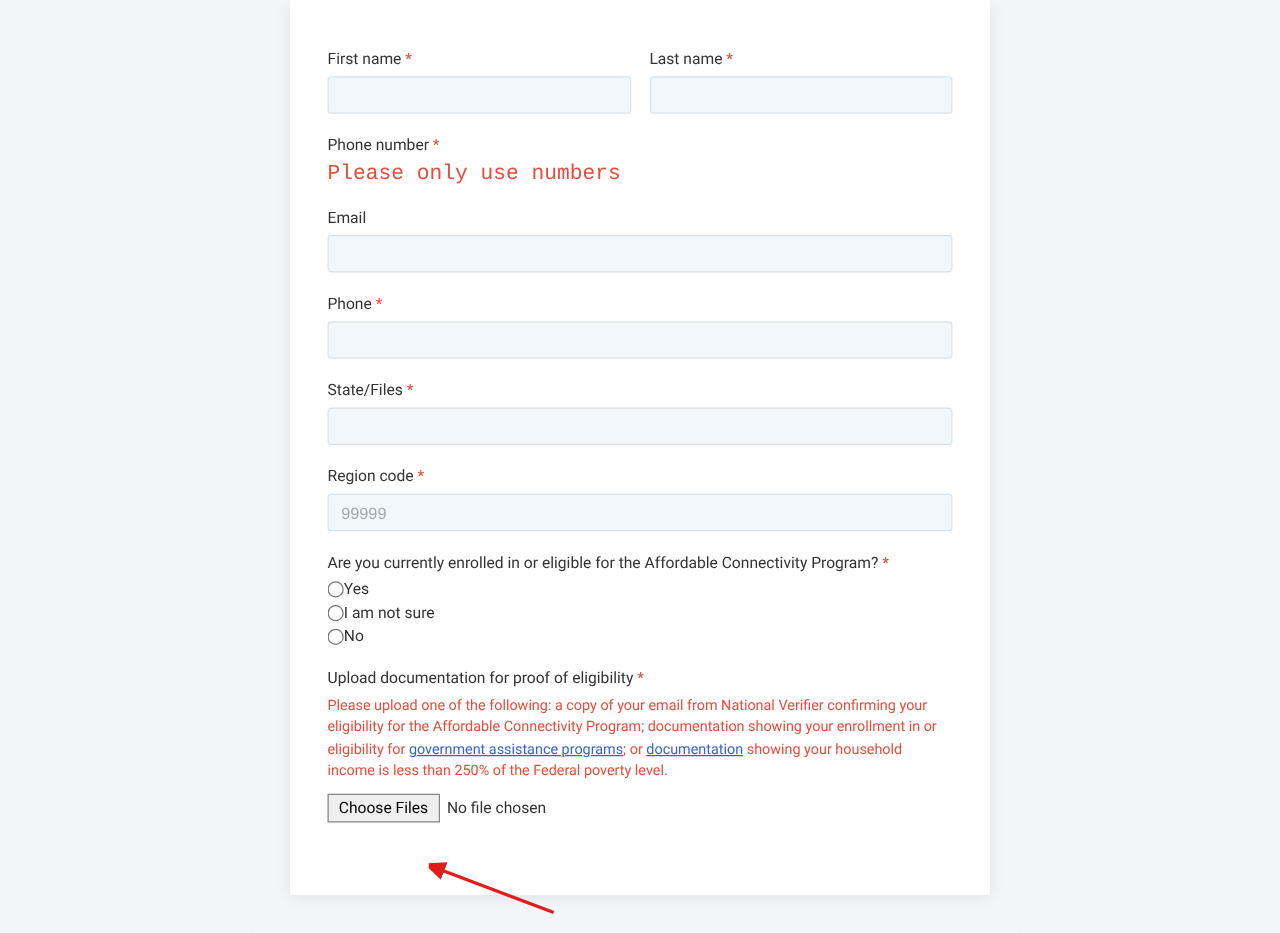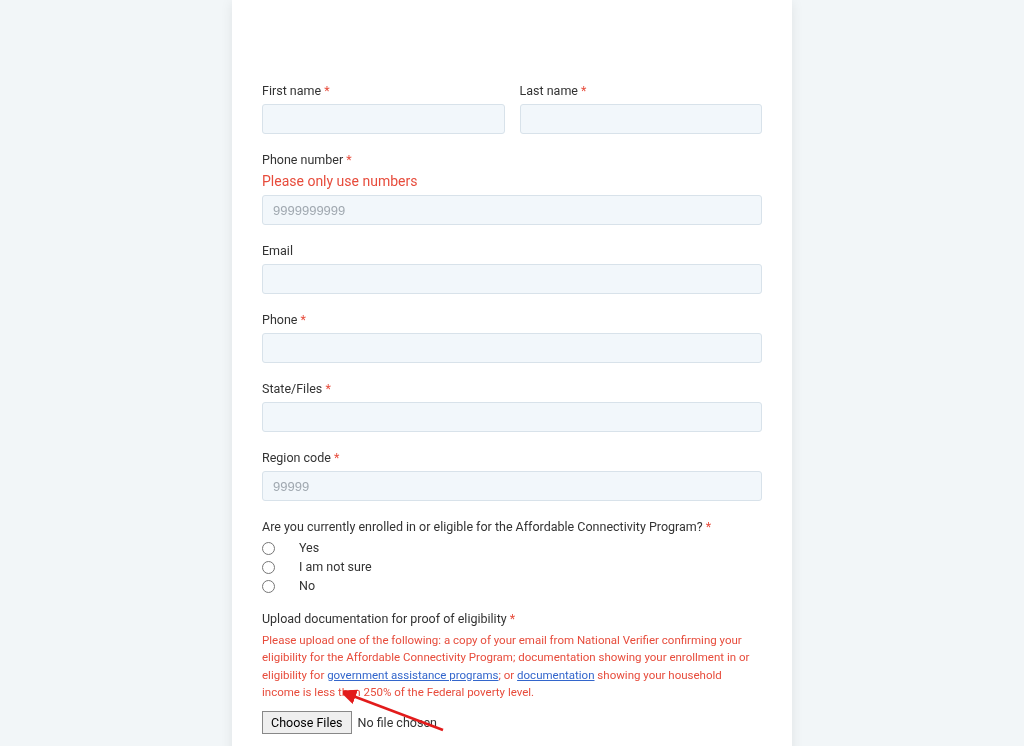--- a/index.html
+++ b/index.html
@@ -15,63 +15,63 @@
     .form-container {
       width: 560px;
       margin: 0 auto;
       background: #ffffff;
       padding: 40px 30px 50px 30px;
       box-shadow: 0 2px 12px rgba(0,0,0,0.08);
     }
     .form-row {
       display: flex;
       gap: 15px;
-      margin-top: 43px;
     }
     .form-group {
       flex: 1;
       margin-bottom: 18px;
     }
     .form-label {
       display: block;
       font-size: 12.5px;
       color: #333;
       margin-bottom: 6px;
       font-weight: 400;
     }
     .required {
       color: #e74c3c;
     }
     .hint-error {
       display: block;
-      font-size: 14px;
+      font-size: 17px;
       color: #e74c3c;
       margin-bottom: 6px;
+      font-family: Liberation Mono, monospace;
     }
     .form-input {
       width: 100%;
       height: 30px;
       background: #f2f7fb;
       border: 1px solid #d8e2ea;
       border-radius: 3px;
       padding: 0 10px;
       font-size: 13px;
       color: #333;
       outline: none;
     }
     .form-input::placeholder {
       color: #a0a8b0;
     }
     .radio-group {
       margin-top: 4px;
     }
     .radio-item {
       display: flex;
-      align-items: flex-end;
-      gap: 24px;
+      align-items: center;
+      gap: 0;
       margin-bottom: 4px;
     }
     .radio-input {
       width: 13px;
       height: 13px;
       margin: 0;
     }
     .radio-label {
       font-size: 12.5px;
       color: #333;
@@ -138,21 +138,20 @@
       </label>
       <input type="text" class="form-input" style="">
     </div>
   </div>
 
   <div class="form-group">
     <label class="form-label">
       <span>Phone number</span> <span class="required">*</span>
     </label>
     <span class="hint-error">Please only use numbers</span>
-    <input type="text" class="form-input" placeholder="9999999999" style="">
   </div>
 
   <div class="form-group">
     <label class="form-label">Email</label>
     <input type="text" class="form-input" style="">
   </div>
 
 
   <div class="form-group">
     <label class="form-label">

